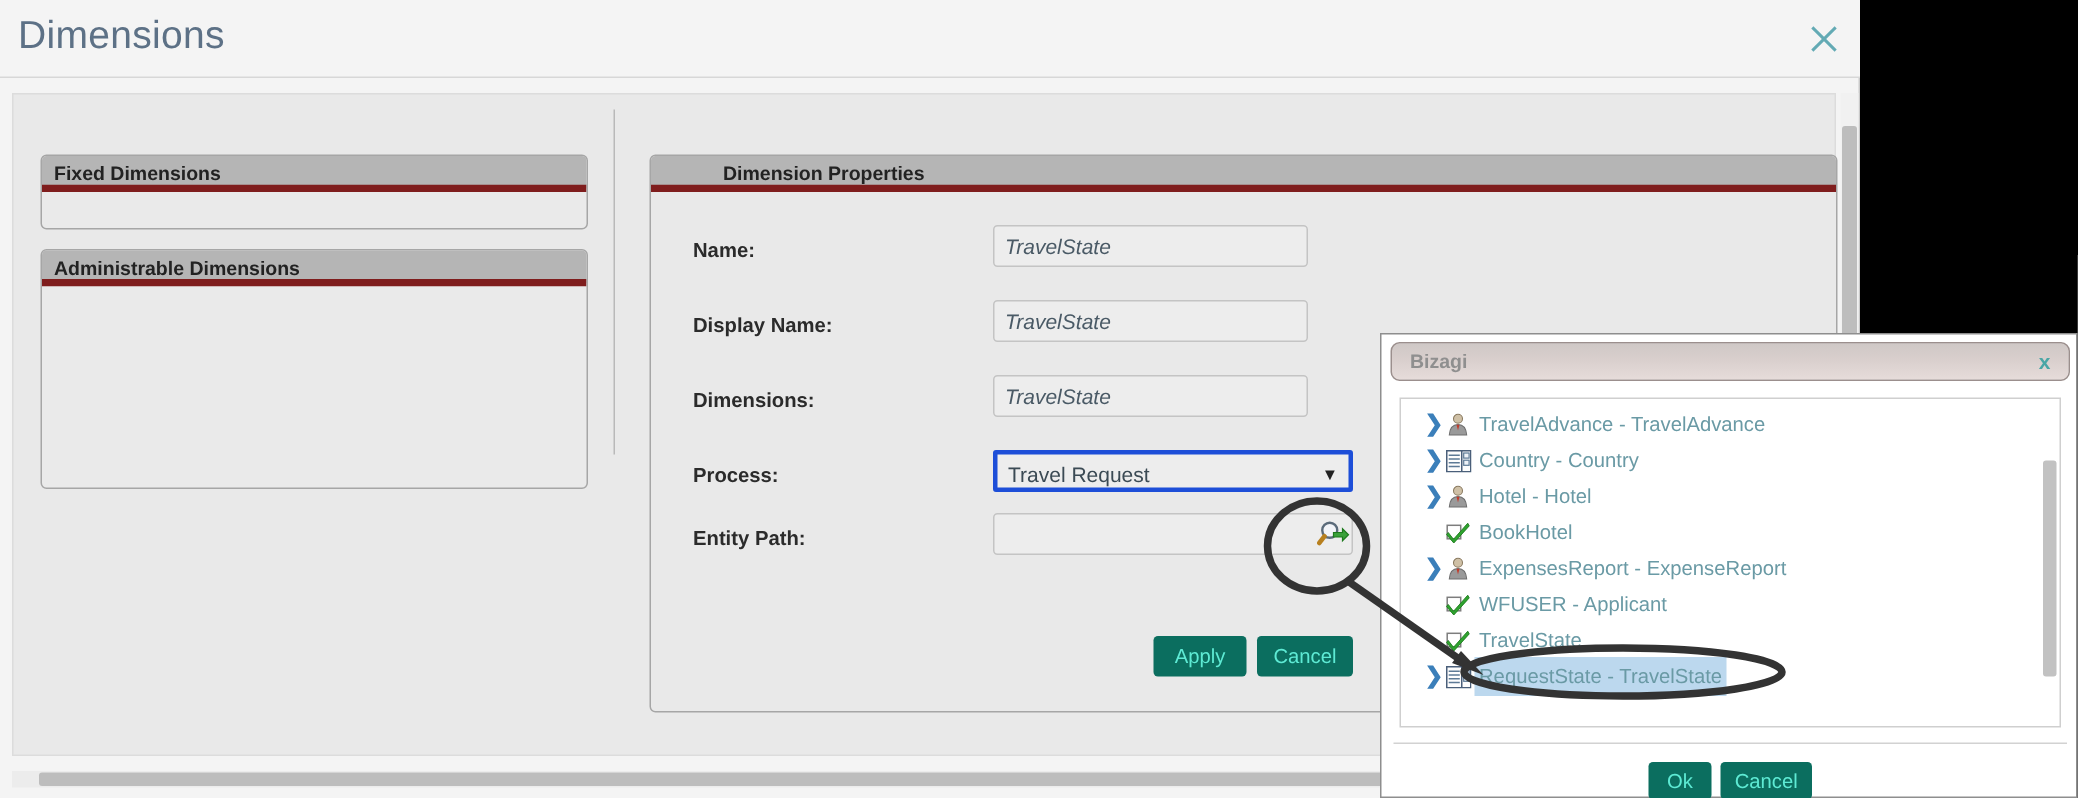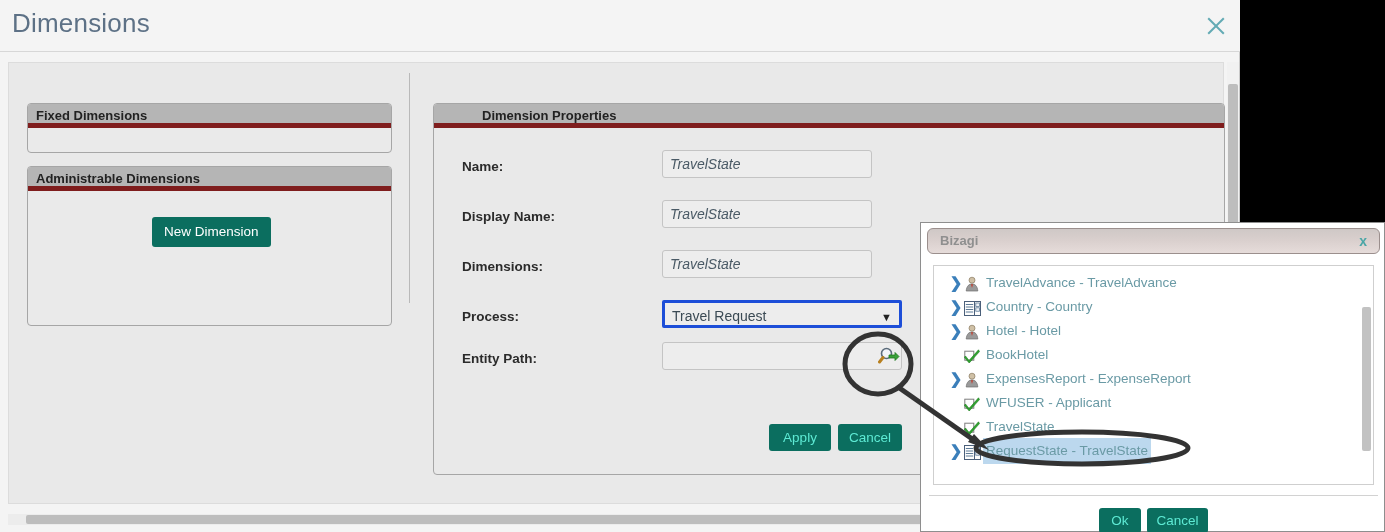--- a/index.html
+++ b/index.html
@@ -238,21 +238,20 @@
     <div class="dim-body">
       <div class="vdivider"></div>
 
       <div class="panel" id="fixed-dims">
         <div class="panel-header">Fixed Dimensions</div>
         <div style="height:24px;"></div>
       </div>
 
       <div class="panel" id="admin-dims">
         <div class="panel-header">Administrable Dimensions</div>
-        <button class="new-dim-btn">New Dimension</button>
       </div>
 
       <div class="panel" id="dim-props">
         <div class="panel-header">Dimension Properties</div>
 
         <div class="form-row" style="top:46px;">
           <div class="form-label">Name:</div>
           <input class="form-input" type="text" value="TravelState" style="">
         </div>
 

